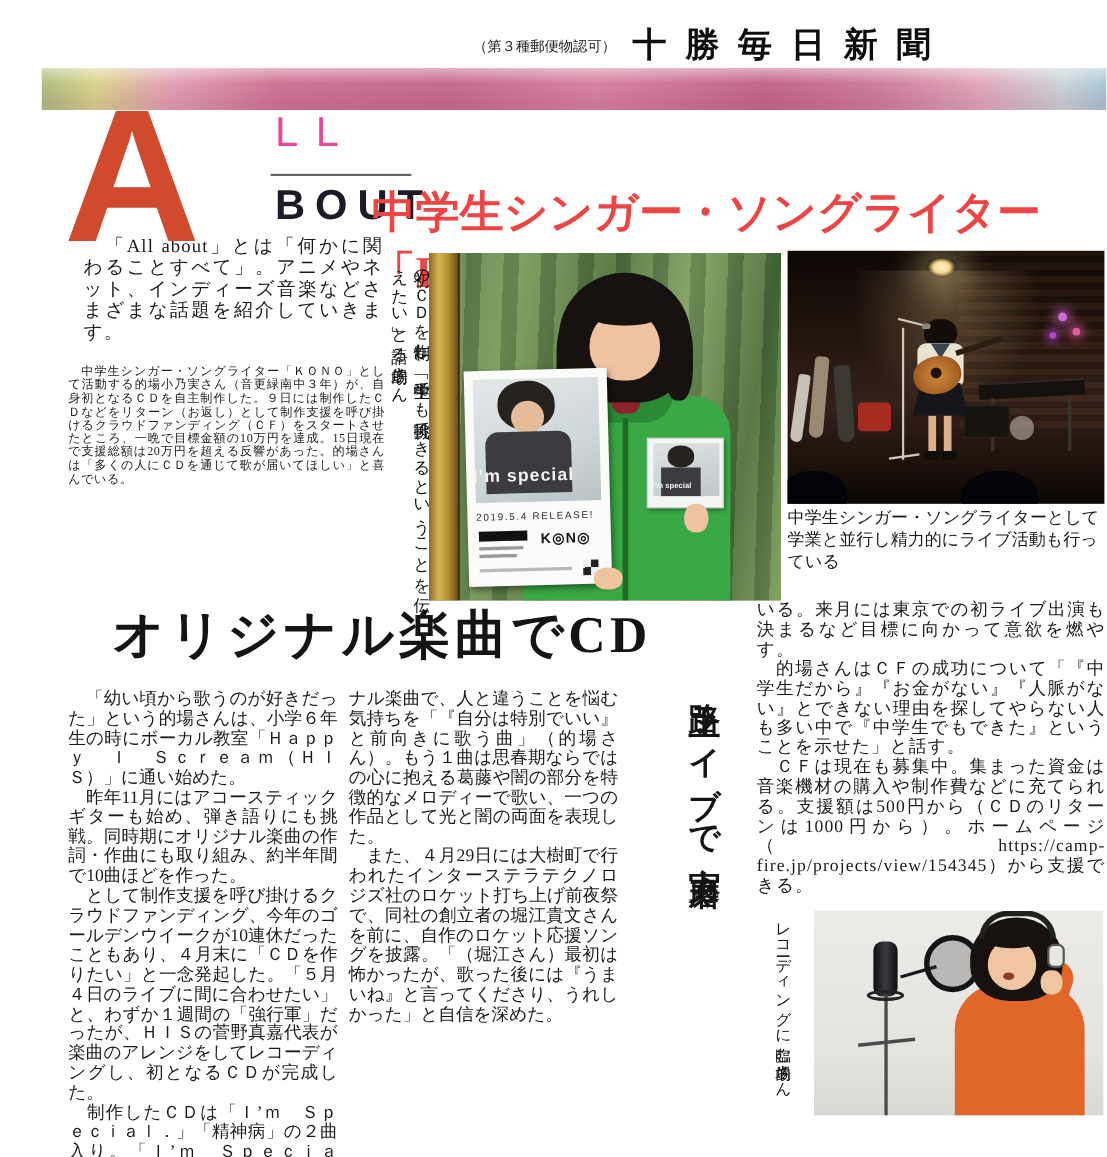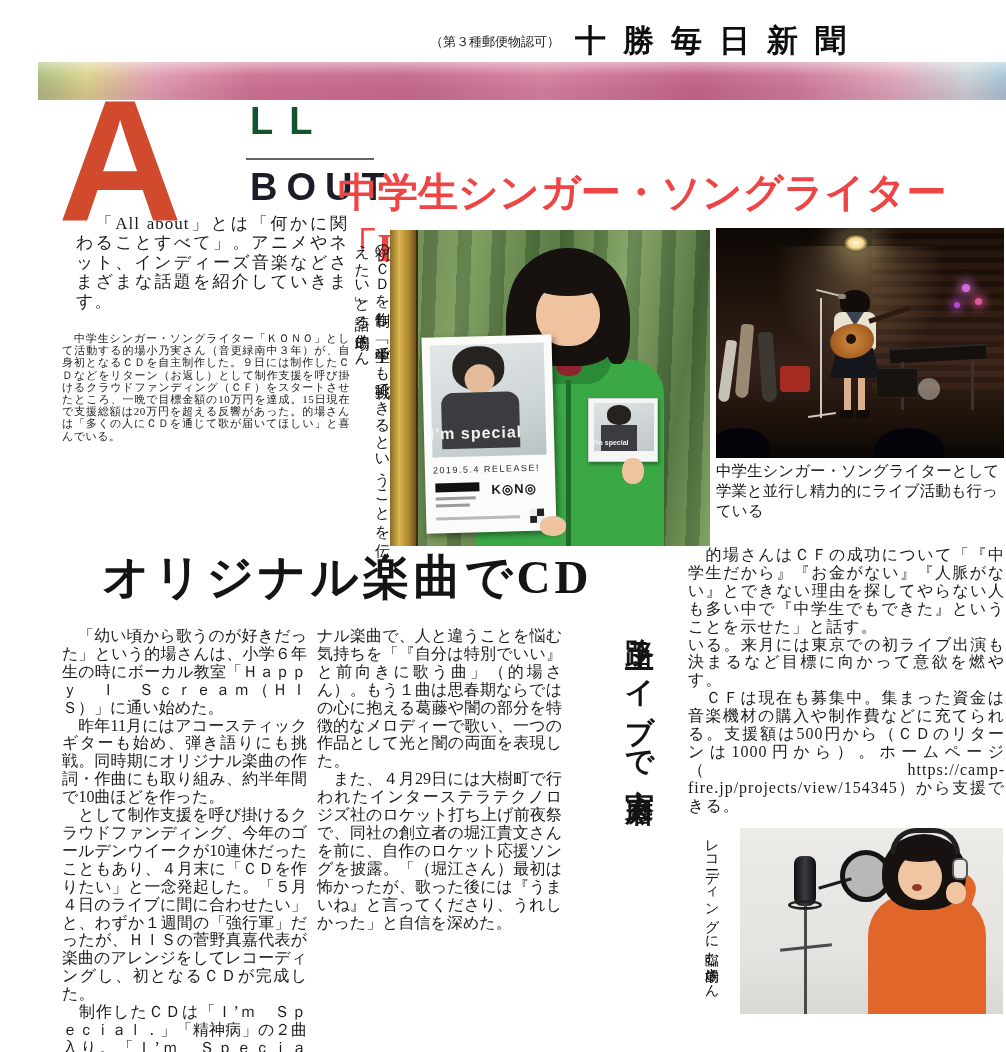--- a/index.html
+++ b/index.html
@@ -12,21 +12,21 @@
   .np-title { position:absolute; left:575px; top:20px; font-size:31px; font-weight:700; letter-spacing:17px; color:#0e0e0e; }
 
   
   .banner { position:absolute; left:38px; top:62px; width:968px; height:38px;
     background:linear-gradient(90deg,#aebf83 0%,#dcd68e 5%,#e3a2b6 12%,#d07697 22%,#c76d90 38%,#d884a3 52%,#c4688c 68%,#cf7d9c 78%,#e0a8bc 88%,#ccd6da 96%,#a9c8d9 100%); }
   .banner::after { content:""; position:absolute; inset:0;
     background:linear-gradient(180deg,rgba(255,255,255,.45) 0%,rgba(255,255,255,0) 35%,rgba(120,40,80,.12) 80%); }
 
   
   .logo-a { position:absolute; left:58px; top:74px; font-family:"Liberation Sans","DejaVu Sans",sans-serif; font-weight:700; font-size:172px; line-height:1; color:#d24a2e; z-index:3; }
-  .logo-ll { position:absolute; left:250px; top:100px; font-family:"Liberation Sans","DejaVu Sans",sans-serif; font-weight:700; font-size:38px; letter-spacing:16px; color:#14532d; }
+  .logo-ll { position:absolute; left:250px; top:100px; font-family:"Liberation Sans","DejaVu Sans",sans-serif; font-weight:400; font-size:38px; letter-spacing:16px; color:#ec4899; }
   .logo-rule { position:absolute; left:246px; top:158px; width:128px; border-top:2px solid #666; }
   .logo-bout { position:absolute; left:250px; top:166px; font-family:"Liberation Sans","DejaVu Sans",sans-serif; font-weight:600; font-size:38px; letter-spacing:9px; color:#1c1c28;text-align:center; }
 
   
   .headline-main { position:absolute; left:338px; top:146px; width:668px; font-size:40px; font-weight:600; color:#ef4444; letter-spacing:0px;margin-top:19px; }
   .subheadline { position:absolute; left:102px; top:546px; font-size:47px; font-weight:600; letter-spacing:4px; color:#141414; }
   .v-headline { position:absolute; left:620px; top:616px; height:316px; writing-mode:vertical-rl; font-size:29px; font-weight:600; letter-spacing:3px; color:#141414; }
 
   
   .intro { position:absolute; left:76px; top:214px; width:272px; font-size:17px; line-height:1.14; letter-spacing:1px; text-align:justify; }
@@ -243,22 +243,22 @@
     <p>　「幼い頃から歌うのが好きだった」という的場さんは、小学６年生の時にボーカル教室「Ｈａｐｐｙ　Ｉ　Ｓｃｒｅａｍ（ＨＩＳ）」に通い始めた。</p>
     <p>　昨年11月にはアコースティックギターも始め、弾き語りにも挑戦。同時期にオリジナル楽曲の作詞・作曲にも取り組み、約半年間で10曲ほどを作った。</p>
     <p>　として制作支援を呼び掛けるクラウドファンディング、今年のゴールデンウイークが10連休だったこともあり、４月末に「ＣＤを作りたい」と一念発起した。「５月４日のライブに間に合わせたい」と、わずか１週間の「強行軍」だったが、ＨＩＳの菅野真嘉代表が楽曲のアレンジをしてレコーディングし、初となるＣＤが完成した。</p>
     <p>　制作したＣＤは「Ｉ’ｍ　Ｓｐｅｃｉａｌ．」「精神病」の２曲入り。「Ｉ’ｍ　Ｓｐｅｃｉａｌ．」は初のオリジ</p>
   </div>
   <div class="bodycol col2">
     <p>ナル楽曲で、人と違うことを悩む気持ちを「『自分は特別でいい』と前向きに歌う曲」（的場さん）。もう１曲は思春期ならではの心に抱える葛藤や闇の部分を特徴的なメロディーで歌い、一つの作品として光と闇の両面を表現した。</p>
     <p>　また、４月29日には大樹町で行われたインターステラテクノロジズ社のロケット打ち上げ前夜祭で、同社の創立者の堀江貴文さんを前に、自作のロケット応援ソングを披露。「（堀江さん）最初は怖かったが、歌った後には『うまいね』と言ってくださり、うれしかった」と自信を深めた。</p>
   </div>
   <div class="bodycol col3">
+    <p>いる。来月には東京での初ライブ出演も決まるなど目標に向かって意欲を燃やす。</p>
     <p>　的場さんはＣＦの成功について「『中学生だから』『お金がない』『人脈がない』とできない理由を探してやらない人も多い中で『中学生でもできた』ということを示せた」と話す。</p>
-    <p>いる。来月には東京での初ライブ出演も決まるなど目標に向かって意欲を燃やす。</p>
     <p>　ＣＦは現在も募集中。集まった資金は音楽機材の購入や制作費などに充てられる。支援額は500円から（ＣＤのリターンは1000円から）。ホームページ（https://camp-fire.jp/projects/view/154345）から支援できる。</p>
   </div>
 
   <div class="v-cap cap-rec">レコーディングに臨む的場さん</div>
 
   <div class="photo ph-rec">
     <div class="stand"></div>
     <div class="stand-arm"></div>
     <div class="mic-body"></div>
     <div class="mic-mount"></div>

